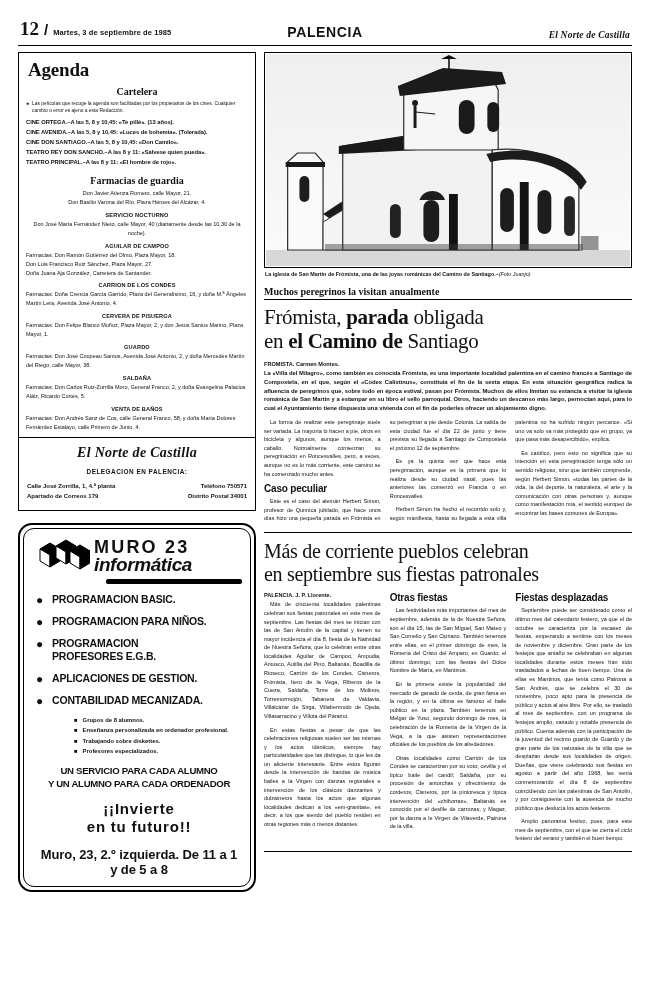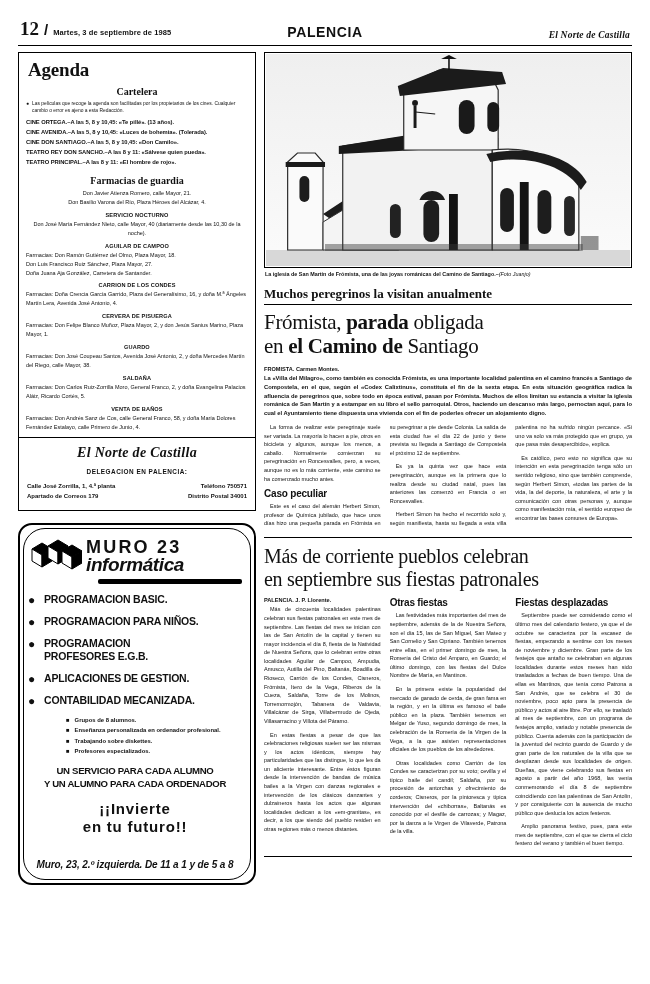--- a/index.html
+++ b/index.html
@@ -41,44 +41,44 @@
 
   
   .deleg{border:1.4px solid #000;border-top:none;padding:7px 8px 8px 8px;text-align:center;}
   .deleg-logo{font-family:"Liberation Serif",serif;font-size:14px;font-weight:bold;font-style:italic;letter-spacing:.3px;margin-bottom:7px;}
   .deleg-sub{font-size:6.4px;font-weight:bold;letter-spacing:.5px;margin-bottom:7px;}
   .deleg-rows{font-size:6px;font-weight:bold;text-align:left;}
   .deleg-row{display:flex;justify-content:space-between;line-height:1.65;}
 
   
   .ad{margin-top:12px;border:2.5px solid #000;border-radius:14px;padding:3px;box-sizing:border-box;}
-  .ad-inner{border:1.4px solid #000;border-radius:22px;padding:6px 8px 9px 4px;}
+  .ad-inner{border:1.4px solid #000;border-radius:11px;padding:6px 8px 9px 12px;}
   .ad-head{display:flex;align-items:flex-start;gap:4px;margin:2px 0 4px 0;}
   .cubes{width:54px;height:36px;flex:0 0 54px;position:relative;}
   .cubes svg{display:block;}
   .ad-brand{flex:1;padding-top:1px;}
   .ad-muro{font-size:18px;font-weight:bold;letter-spacing:2.2px;line-height:1;font-family:"Liberation Sans",sans-serif;}
   .ad-info{font-size:19px;font-weight:bold;font-style:italic;letter-spacing:-.4px;line-height:1.05;margin-top:-1px;}
   .ad-barline{height:5px;background:#000;border-radius:2px;margin:3px 0 9px 70px;}
   .ad-list{list-style:none;margin:0;padding:0;}
   .ad-list li{display:flex;gap:9px;align-items:flex-start;font-size:10.5px;font-weight:bold;line-height:1.22;margin-bottom:9px;letter-spacing:-.2px;}
   .ad-list li .dot{font-size:12px;line-height:1;margin-top:1px;}
   .ad-sub{list-style:none;margin:8px 0 10px 0;padding:0 0 0 38px;}
   .ad-sub li{display:flex;gap:5px;font-size:5.9px;font-weight:bold;line-height:1.42;margin-bottom:2px;}
   .ad-claim{font-size:9.6px;font-weight:bold;text-align:center;line-height:1.28;letter-spacing:-.3px;margin:4px 0 10px;}
   .ad-invierte{text-align:center;font-weight:bold;font-size:15px;line-height:1.18;letter-spacing:.8px;margin-bottom:10px;}
-  .ad-addr{font-size:10px;font-weight:bold;text-align:center;letter-spacing:-.1px;margin-top:24px;font-style:italic;}
+  .ad-addr{font-size:13px;font-weight:bold;text-align:center;letter-spacing:-.1px;margin-top:12px;}
 
   
   .photo-frame{border:1.2px solid #000;padding:1px;box-sizing:border-box;}
   .photo{width:100%;height:212px;display:block;}
   .caption{font-size:5.4px;font-weight:bold;margin:3px 1px 0 1px;line-height:1.3;}
   .caption i{font-weight:normal;font-style:italic;}
 
-  .kicker{font-family:"Liberation Serif",serif;font-size:13px;font-weight:bold;margin:8px 0 2px 0;padding-bottom:2px;border-bottom:1.2px solid #000;}
+  .kicker{font-family:"Liberation Serif",serif;font-size:10px;font-weight:bold;margin:8px 0 2px 0;padding-bottom:2px;border-bottom:1.2px solid #000;}
   .headline{font-family:"Liberation Serif",serif;font-size:21px;line-height:1.12;margin:6px 0 8px 0;letter-spacing:-.3px;}
   .headline .b{font-weight:bold;}
   .headline .n{font-weight:normal;}
   .headline2{font-family:"Liberation Serif",serif;font-size:20px;line-height:1.14;margin:4px 0 7px 0;letter-spacing:-.3px;}
 
   .lead{font-size:5.8px;font-weight:bold;line-height:1.52;text-align:justify;margin-bottom:5px;}
   .byline{font-size:5.6px;font-weight:bold;margin-bottom:2px;}
   .textcols{column-count:3;column-gap:9px;}
   .textcols2{column-count:3;column-gap:9px;}
   .p{font-size:5.5px;line-height:1.56;text-align:justify;margin:0 0 5px 0;text-indent:6px;}

